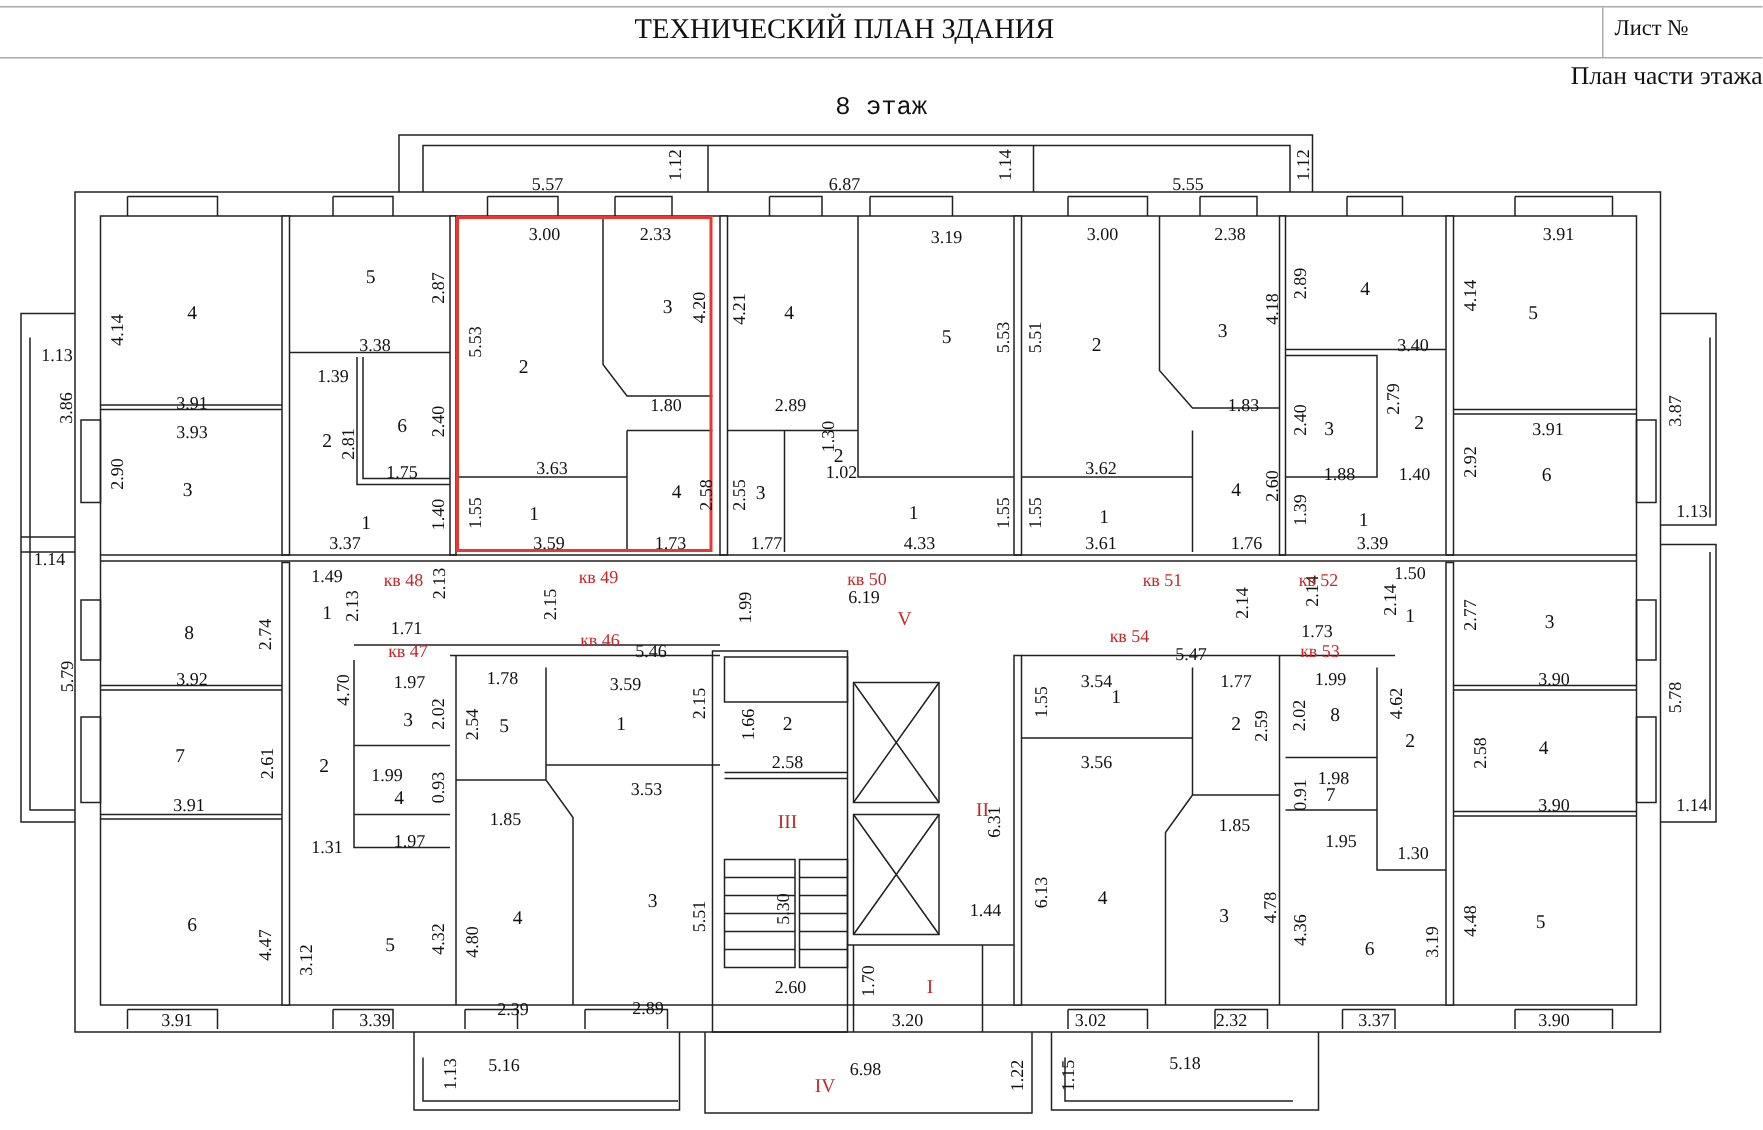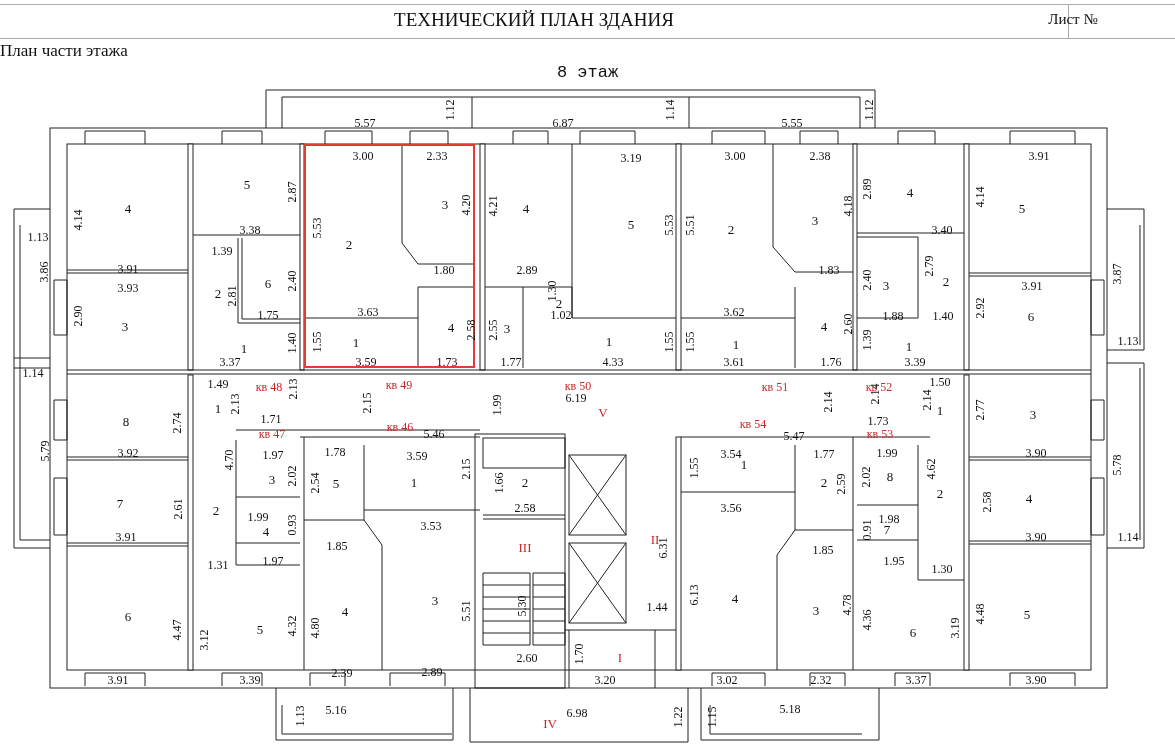--- a/index.html
+++ b/index.html
@@ -1,21 +1,21 @@
 <!DOCTYPE html>
 <html><head>
 <meta charset="utf-8">
 <style>
   html, body { margin:0; padding:0; background:#fff; }
   body { width:1175px; height:753px; position:relative; overflow:hidden; font-family:"Liberation Serif", serif; color:#111; }
   .hdr { position:absolute; left:0; top:4px; width:1175px; height:33px; border-top:1px solid #aaa; border-bottom:1px solid #aaa; }
-  .hdr-title { position:absolute; left:0; width:1068px; top:4px; text-align:center; font-size:19px; }
+  .hdr-title { position:absolute; left:0; width:1068px; top:4px; text-align:center; font-size:19px;padding-left:29px; }
   .hdr-sep { position:absolute; left:1068px; top:0; width:1px; height:33px; background:#aaa; }
-  .hdr-sheet { position:absolute; left:1020px; width:106px; top:6px; text-align:center; font-size:15px; }
-  .sub1 { position:absolute; left:0; width:1175px; top:41px; text-align:left; font-size:17px; }
+  .hdr-sheet { position:absolute; left:1048px; width:106px; top:6px; text-align:center; font-size:15px; }
+  .sub1 { position:absolute; left:0; width:1175px; top:41px; text-align:right; font-size:17px; }
   .sub2 { position:absolute; left:0; width:1175px; top:63px; text-align:center; font-size:17px;font-family:Liberation Mono, monospace; }
   svg.plan { position:absolute; left:0; top:0; }
   svg text { font-family:"Liberation Serif", serif; }
   .dim { font-size:12px; fill:#111; }
   .room { font-size:13px; fill:#111; }
   .apt { font-size:12px; fill:#c62828; }
   .zone { font-size:13px; fill:#c62828; }
   .w { stroke:#222; fill:none; stroke-width:1; }
   .wt { stroke:#222; fill:#fff; stroke-width:1; }
 </style>

